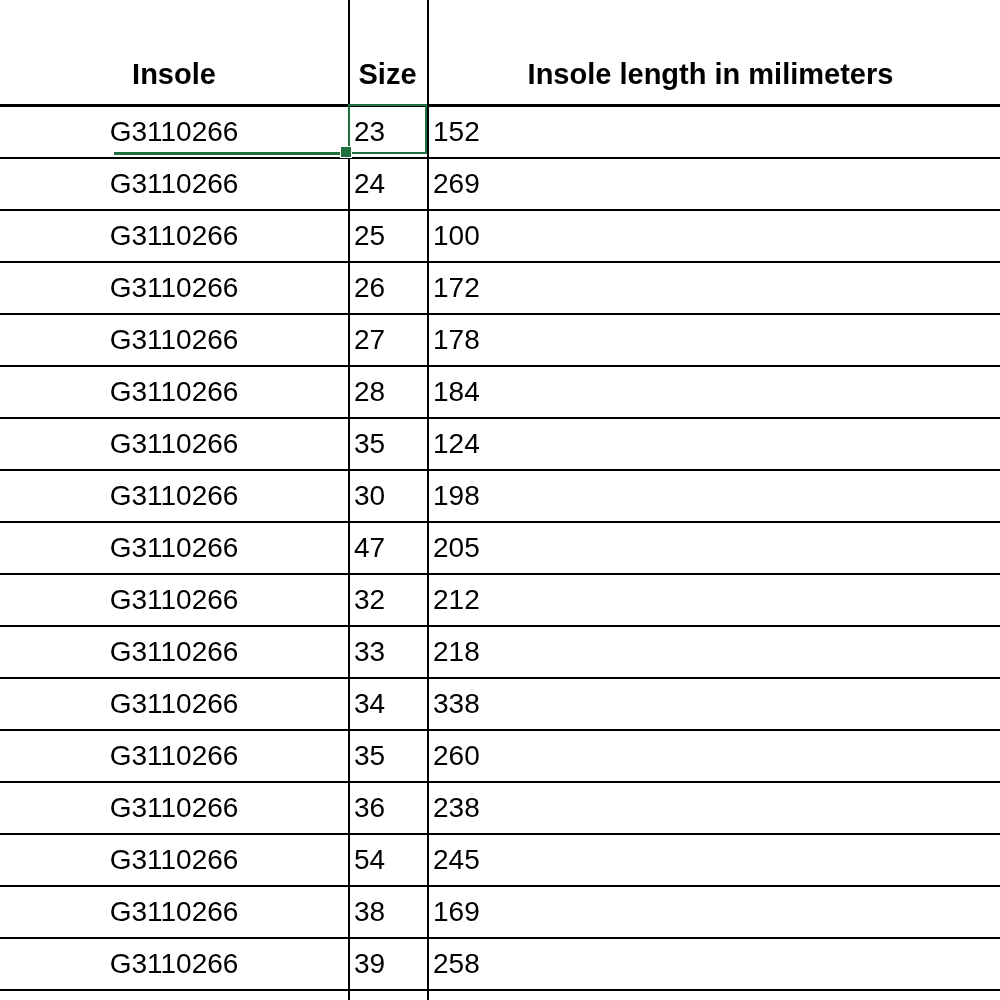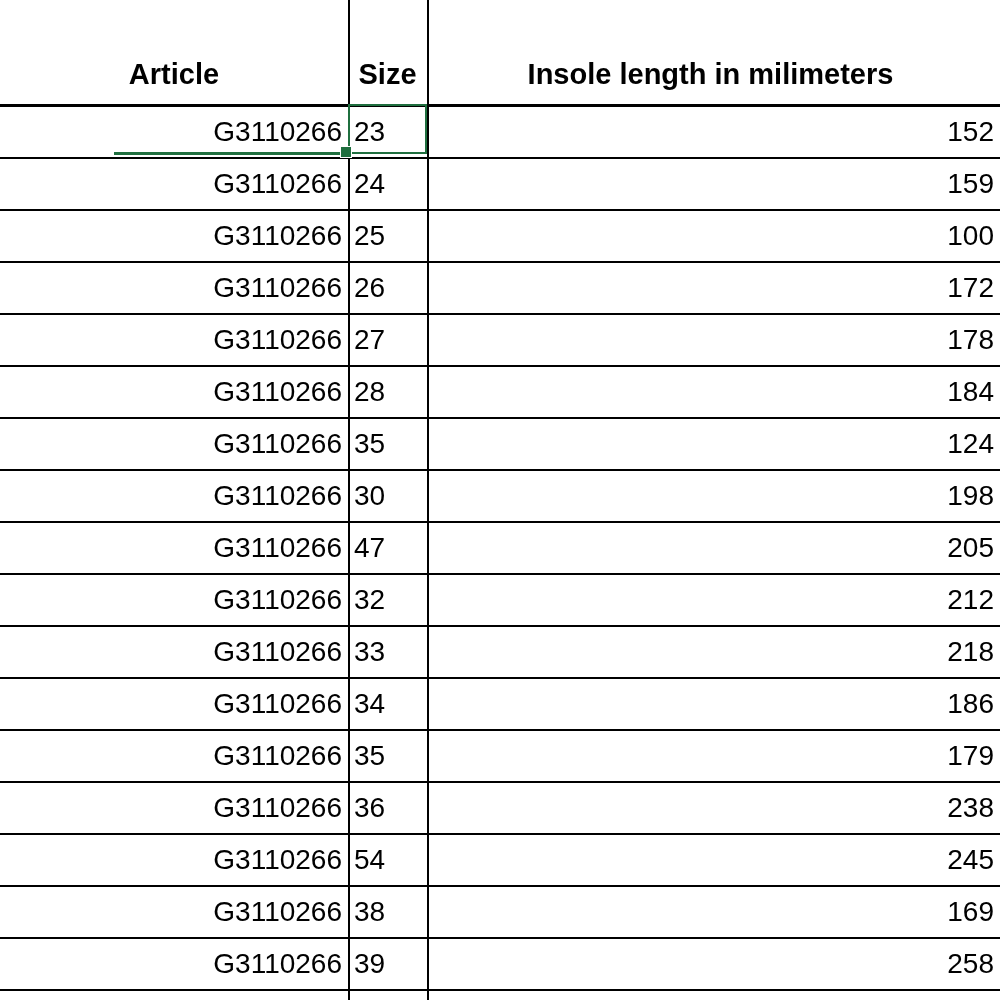--- a/index.html
+++ b/index.html
@@ -64,31 +64,31 @@
     line-height: 60px;
   }
   thead th.th-article { text-align: center; }
   thead th.th-size    { text-align: center; }
   thead th.th-insole  { text-align: left; padding-left: 0; }
 
   table.grid tbody td {
     border-bottom: 2px solid #000000;
   }
   td.cell-article {
-    text-align: right;
+    text-align: center;
     padding-left: 10px;
     font-size: 28px;
   }
   td.cell-size {
     text-align: left;
     padding-right: 10px;
     font-size: 28px;
   }
   td.cell-insole {
-    text-align: right;
+    text-align: left;
     font-size: 28px;
   }
 
   
   .sel-box {
     position: absolute;
     left: 348px;
     top: 104px;
     width: 79px;
     height: 50px;
@@ -126,35 +126,35 @@
   <div class="col-line c2"></div>
 
   <table class="grid">
     <colgroup>
       <col class="col-article">
       <col class="col-size">
       <col class="col-insole">
     </colgroup>
     <thead>
       <tr>
-        <th class="th-article">Article</th>
+        <th class="th-article">Insole</th>
         <th class="th-size">Size</th>
         <th class="th-insole">Insole length in milimeters</th>
       </tr>
     </thead>
     <tbody>
       <tr>
         <td class="cell-article">G3110266</td>
         <td class="cell-size">23</td>
         <td class="cell-insole">152</td>
       </tr>
       <tr>
         <td class="cell-article">G3110266</td>
         <td class="cell-size">24</td>
-        <td class="cell-insole">159</td>
+        <td class="cell-insole">269</td>
       </tr>
       <tr>
         <td class="cell-article">G3110266</td>
         <td class="cell-size">25</td>
         <td class="cell-insole">100</td>
       </tr>
       <tr>
         <td class="cell-article">G3110266</td>
         <td class="cell-size">26</td>
         <td class="cell-insole">172</td>
@@ -190,26 +190,26 @@
         <td class="cell-insole">212</td>
       </tr>
       <tr>
         <td class="cell-article">G3110266</td>
         <td class="cell-size">33</td>
         <td class="cell-insole">218</td>
       </tr>
       <tr>
         <td class="cell-article">G3110266</td>
         <td class="cell-size">34</td>
-        <td class="cell-insole">186</td>
+        <td class="cell-insole">338</td>
       </tr>
       <tr>
         <td class="cell-article">G3110266</td>
         <td class="cell-size">35</td>
-        <td class="cell-insole">179</td>
+        <td class="cell-insole">260</td>
       </tr>
       <tr>
         <td class="cell-article">G3110266</td>
         <td class="cell-size">36</td>
         <td class="cell-insole">238</td>
       </tr>
       <tr>
         <td class="cell-article">G3110266</td>
         <td class="cell-size">54</td>
         <td class="cell-insole">245</td>

